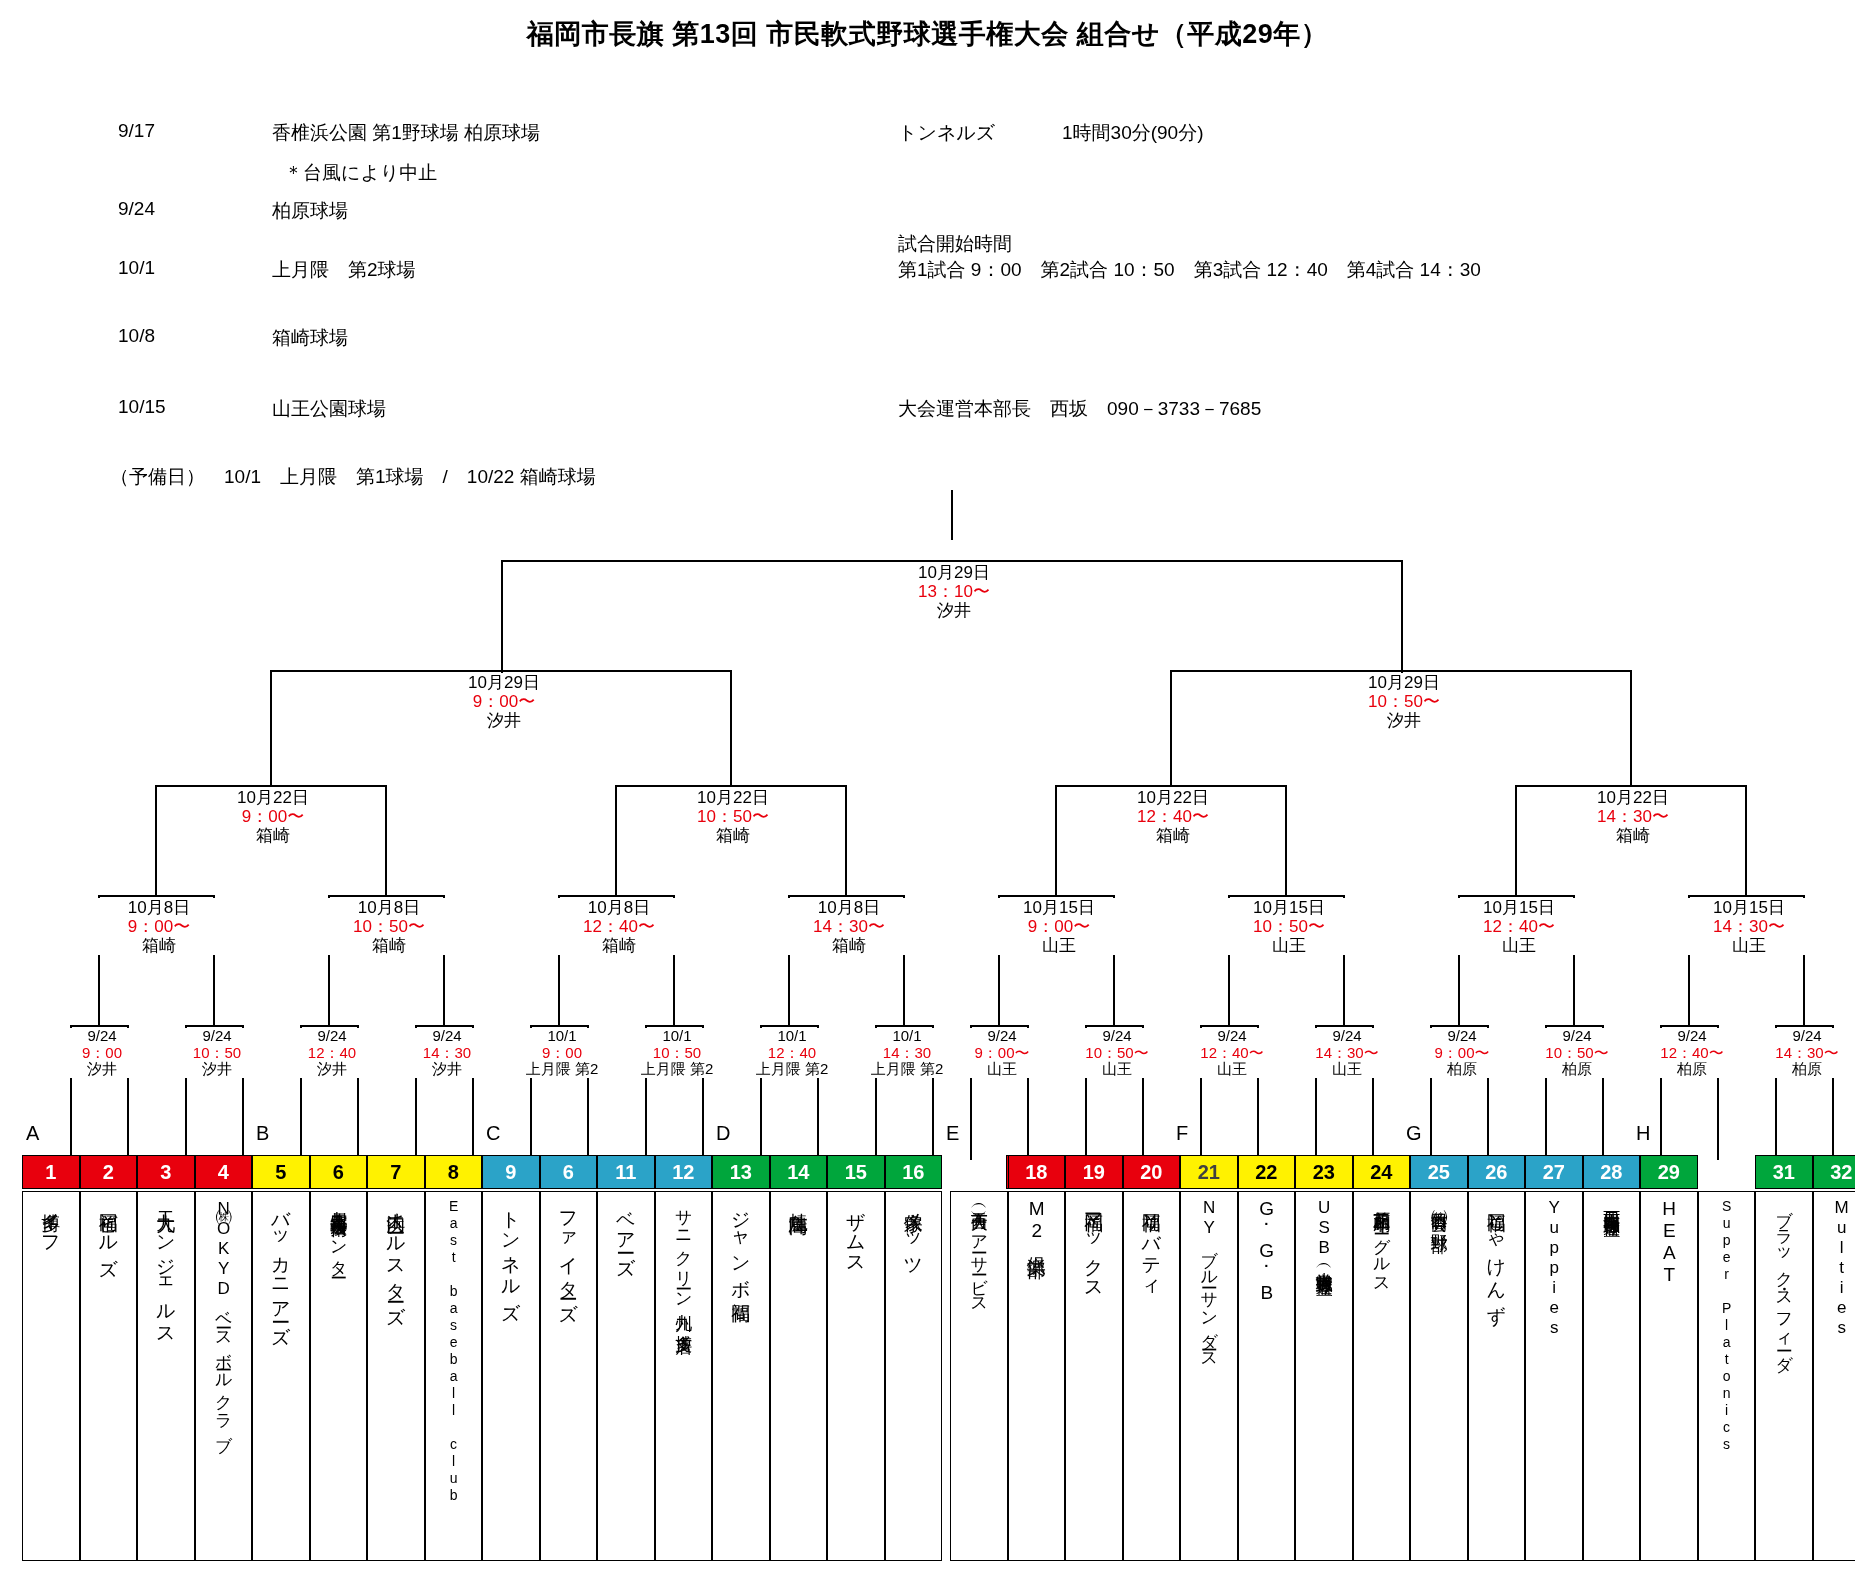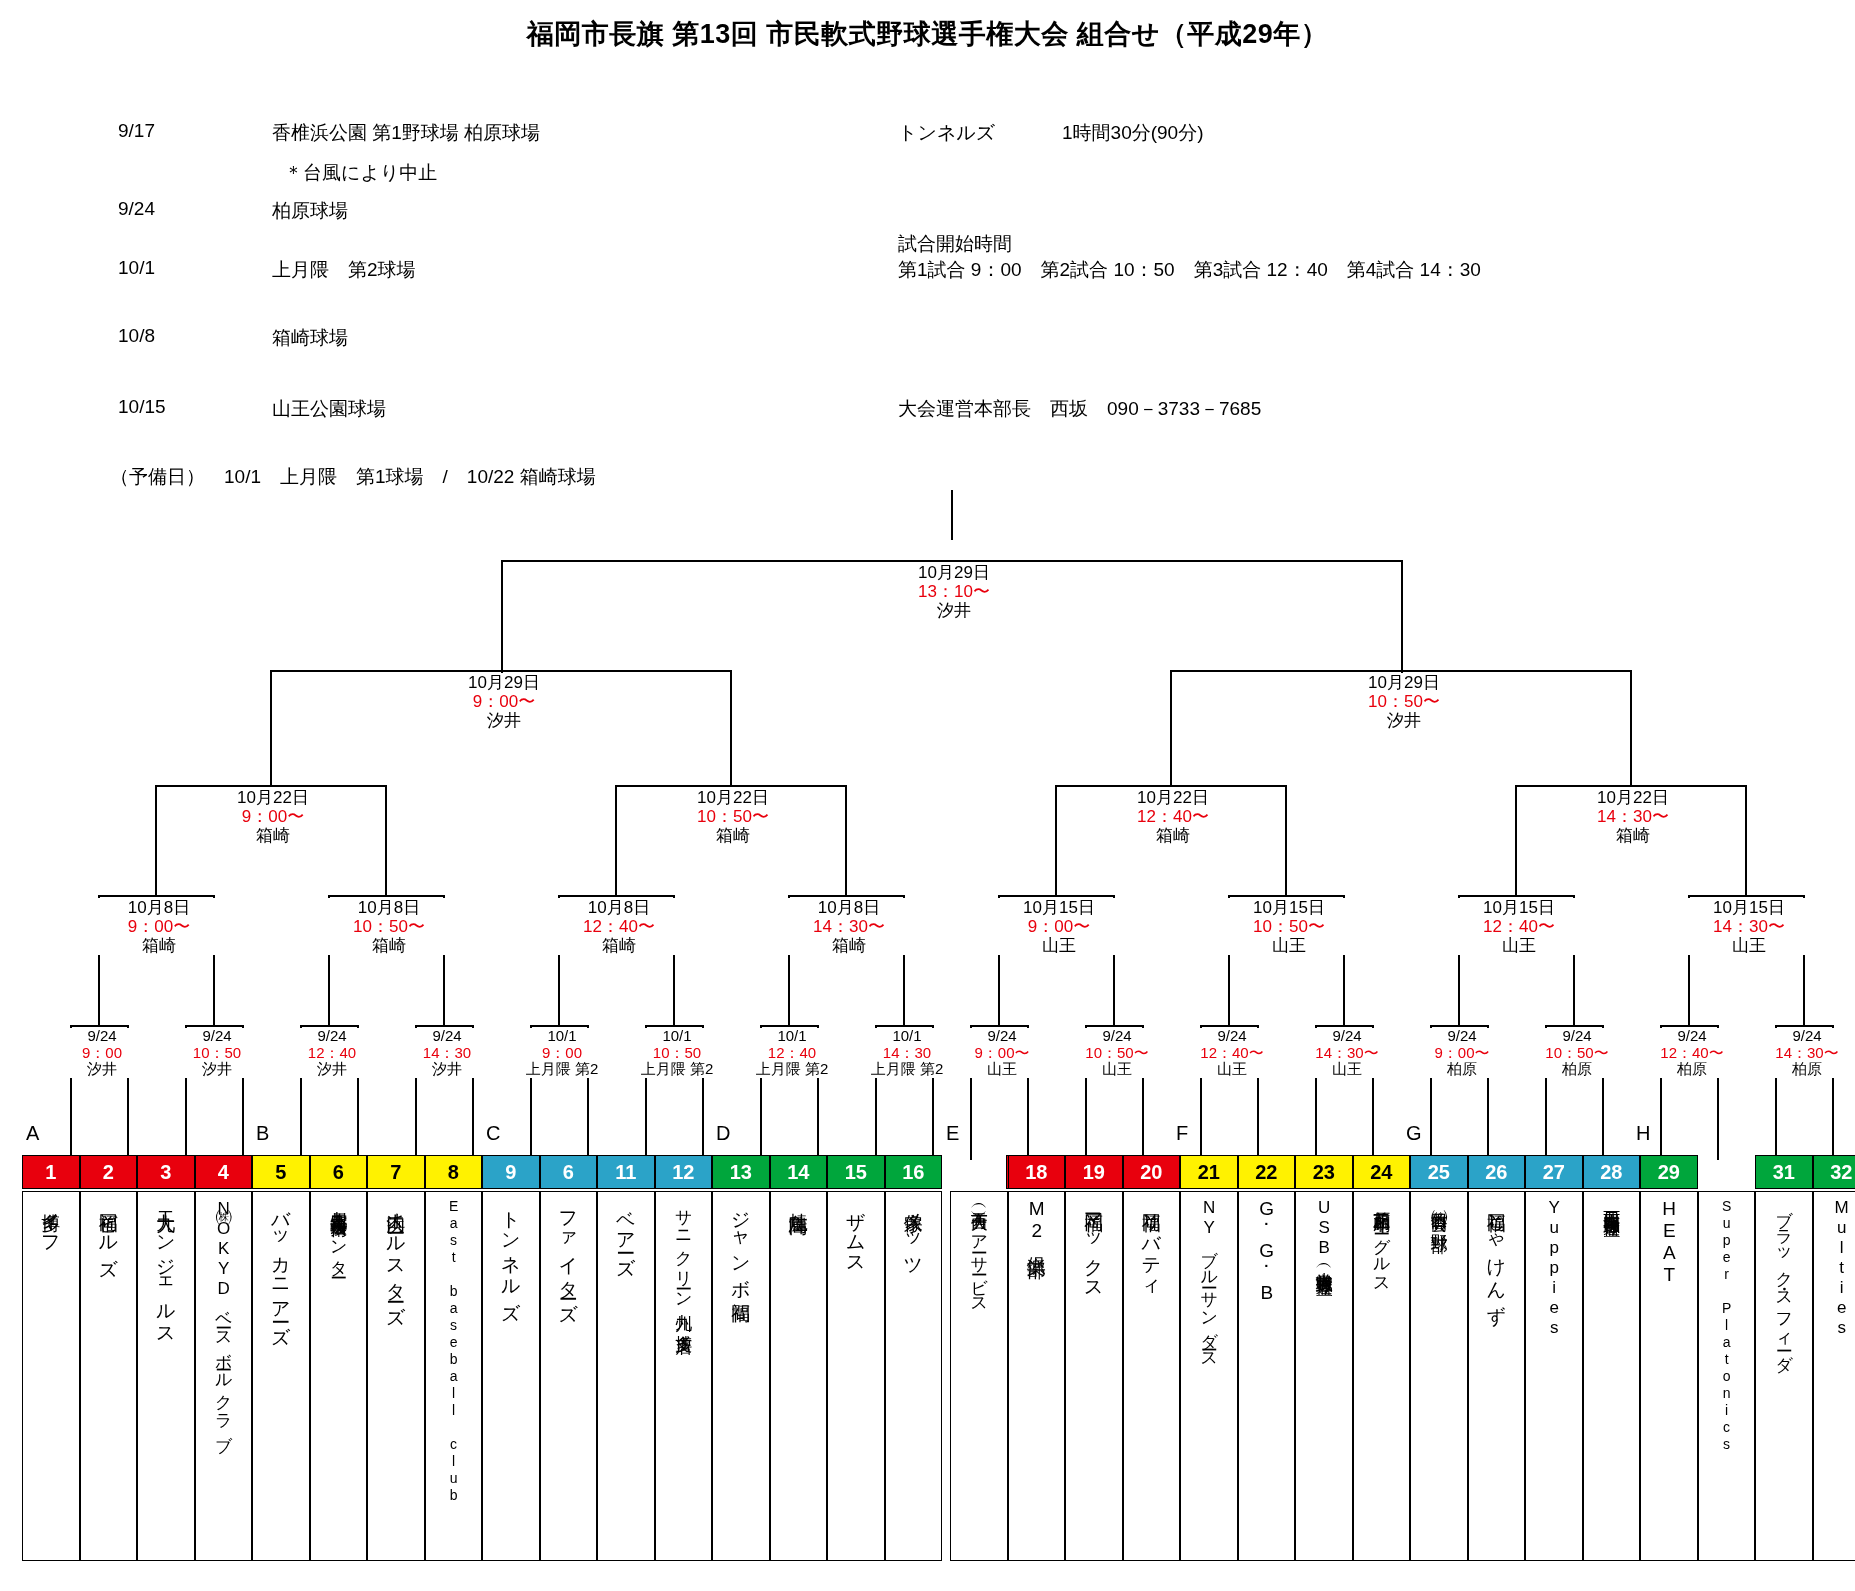--- a/index.html
+++ b/index.html
@@ -491,21 +491,21 @@
       <span class="vtext">M2倶楽部</span>
     </div>
     <div class="numcell" style="left: 1065px; top: 1155px; width: 57.5px; background: rgb(232, 0, 13); color: rgb(255, 255, 255);">19</div>
     <div class="namecell" style="left: 1065px; top: 1191px; width: 57.5px; height: 370px;">
       <span class="vtext">福岡マックス</span>
     </div>
     <div class="numcell" style="left: 1122.5px; top: 1155px; width: 57.5px; background: rgb(232, 0, 13); color: rgb(255, 255, 255);">20</div>
     <div class="namecell" style="left: 1122.5px; top: 1191px; width: 57.5px; height: 370px;">
       <span class="vtext">福岡リバティ</span>
     </div>
-    <div class="numcell" style="left: 1180px; top: 1155px; width: 57.5px; background: rgb(255, 242, 0); color: #000000;">21</div>
+    <div class="numcell" style="left: 1180px; top: 1155px; width: 57.5px; background: rgb(255, 242, 0); color: #404040;">21</div>
     <div class="namecell" style="left: 1180px; top: 1191px; width: 57.5px; height: 370px;">
       <span class="vtext small">NYブルーサンダース</span>
     </div>
     <div class="numcell" style="left: 1237.5px; top: 1155px; width: 57.5px; background: rgb(255, 242, 0); color: rgb(0, 0, 0);">22</div>
     <div class="namecell" style="left: 1237.5px; top: 1191px; width: 57.5px; height: 370px;">
       <span class="vtext">G．G．B</span>
     </div>
     <div class="numcell" style="left: 1295px; top: 1155px; width: 57.5px; background: rgb(255, 242, 0); color: rgb(0, 0, 0);">23</div>
     <div class="namecell" style="left: 1295px; top: 1191px; width: 57.5px; height: 370px;">
       <span class="vtext small">USB（大学職員野球連盟）</span>

